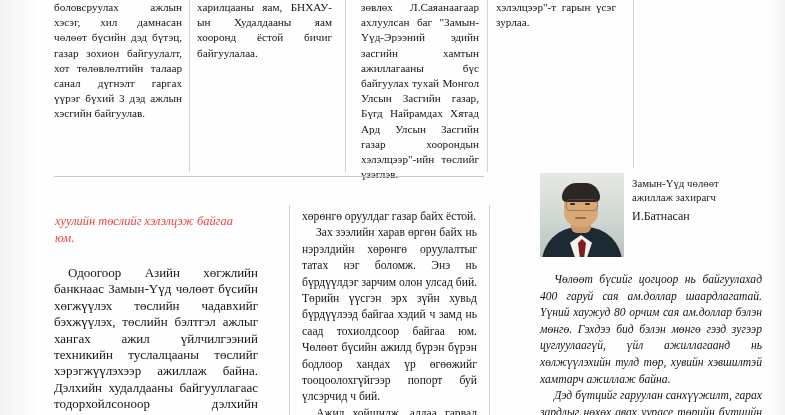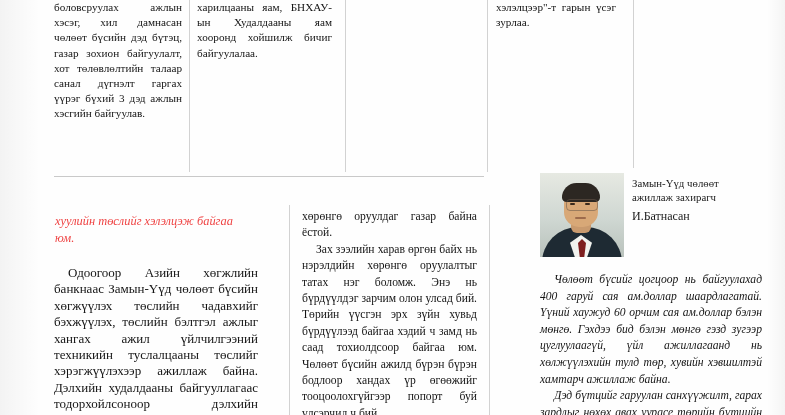--- a/index.html
+++ b/index.html
@@ -268,44 +268,47 @@
 
 <div class="page">
 
   <div class="top-band">
 
     <div class="tcol tcol-1">
       <p>боловсруулах ажлын хэсэг, хил дамнасан чөлөөт бүсийн дэд бүтэц, газар зохион байгуулалт, хот төлөвлөлтийн талаар санал дүгнэлт гаргах үүрэг бүхий 3 дэд ажлын хэсгийн байгуулав.</p>
     </div>
 
     <div class="tcol tcol-2">
-      <p>харилцааны яам, БНХАУ-ын Худалдааны яам хооронд хойшилж бичиг байгуулалаа.</p>
-    </div>
-
+      <p>харилцааны яам, БНХАУ-ын Худалдааны яам хооронд ёстой бичиг байгуулалаа.</p>
+    </div>
+
+    <div class="tcol tcol-3">
+      <p>зөвлөх Л.Саяанаагаар ахлуулсан баг "Замын-Үүд-Эрээний эдийн засгийн хамтын ажиллагааны бүс байгуулах тухай Монгол Улсын Засгийн газар, Бүгд Найрамдах Хятад Ард Улсын Засгийн газар хоорондын хэлэлцээр"-ийн төслийг үзэглэв.</p>
+    </div>
 
     <div class="tcol tcol-4">
       <p>хэлэлцээр"-т гарын үсэг зурлаа.</p>
     </div>
 
     <div class="vrule vrule-a"></div>
     <div class="vrule vrule-b"></div>
     <div class="vrule vrule-c"></div>
     <div class="vrule vrule-d"></div>
   </div>
 
   <div class="rule-top"></div>
 
   <div class="lead-italic">хуулийн төслийг хэлэлцэж байгаа юм.</div>
 
   <div class="body-left">
     <p>Одоогоор Азийн хөгжлийн банкнаас Замын-Үүд чөлөөт бүсийн хөгжүүлэх төслийн чадавхийг бэхжүүлэх, төслийн бэлтгэл ажлыг хангах ажил үйлчилгээний техникийн туслалцааны төслийг хэрэгжүүлэхээр ажиллаж байна. Дэлхийн худалдааны байгууллагаас тодорхойлсоноор дэлхийн хөрвүүлэгт орох зах зээл БНХАУ-ын эдийн засагт</p>
   </div>
 
   <div class="body-mid">
-    <p class="noind">хөрөнгө оруулдаг газар байна ёстой.</p>
+    <p class="noind">хөрөнгө оруулдаг газар байх ёстой.</p>
     <p>Зах зээлийн харав өргөн байх нь нэрэлдийн хөрөнгө оруулалтыг татах нэг боломж. Энэ нь бүрдүүлдэг зарчим олон улсад бий. Төрийн үүсгэн эрх зүйн хувьд бүрдүүлээд байгаа хэдий ч замд нь саад тохиолдсоор байгаа юм. Чөлөөт бүсийн ажилд бүрэн бүрэн бодлоор хандах үр өгөөжийг тооцоолохгүйгээр попорт буй үлсэрчид ч бий.</p>
     <p>Ажил хойшилж, алдаа гарвал ном маягдал хийсэн үүсвэр д тангараа</p>
   </div>
 
   <div class="vrule vrule-e"></div>
   <div class="vrule vrule-f"></div>
 
   <div class="rail">
 
     <div class="portrait-wrap">
@@ -321,20 +324,20 @@
       <div class="pt-eye r"></div>
       <div class="pt-mouth"></div>
     </div>
 
     <div class="caption">
       <span>Замын-Үүд чөлөөт ажиллаж захирагч</span>
       <span class="name">И.Батнасан</span>
     </div>
 
     <div class="rail-body">
-      <p>Чөлөөт бүсийг цогцоор нь байгуулахад 400 гаруй сая ам.доллар шаардлагатай. Үүний хаужуд 60 орчим сая ам.доллар бэлэн мөнгө. Гэхдээ бид бэлэн мөнгө гэзд зугээр цуглуулаагүй, үйл ажиллагаанд нь хөлжүүлэхийн тулд төр, хувийн хэвшилтэй хамтарч ажиллаж байна.</p>
+      <p>Чөлөөт бүсийг цогцоор нь байгуулахад 400 гаруй сая ам.доллар шаардлагатай. Үүний хаужуд 80 орчим сая ам.доллар бэлэн мөнгө. Гэхдээ бид бэлэн мөнгө гэзд зугээр цуглуулаагүй, үйл ажиллагаанд нь хөлжүүлэхийн тулд төр, хувийн хэвшилтэй хамтарч ажиллаж байна.</p>
       <p>Дэд бүтцийг гаруулан санхүүжилт, гарах зардлыг нөхөх авах уурасе төрийн бүтцийн байгууллага байгуулах шаардлага бий. Үүний</p>
     </div>
   </div>
 
   <div class="edge-left"></div>
   <div class="edge-right"></div>
 </div>
 
 </body></html>

